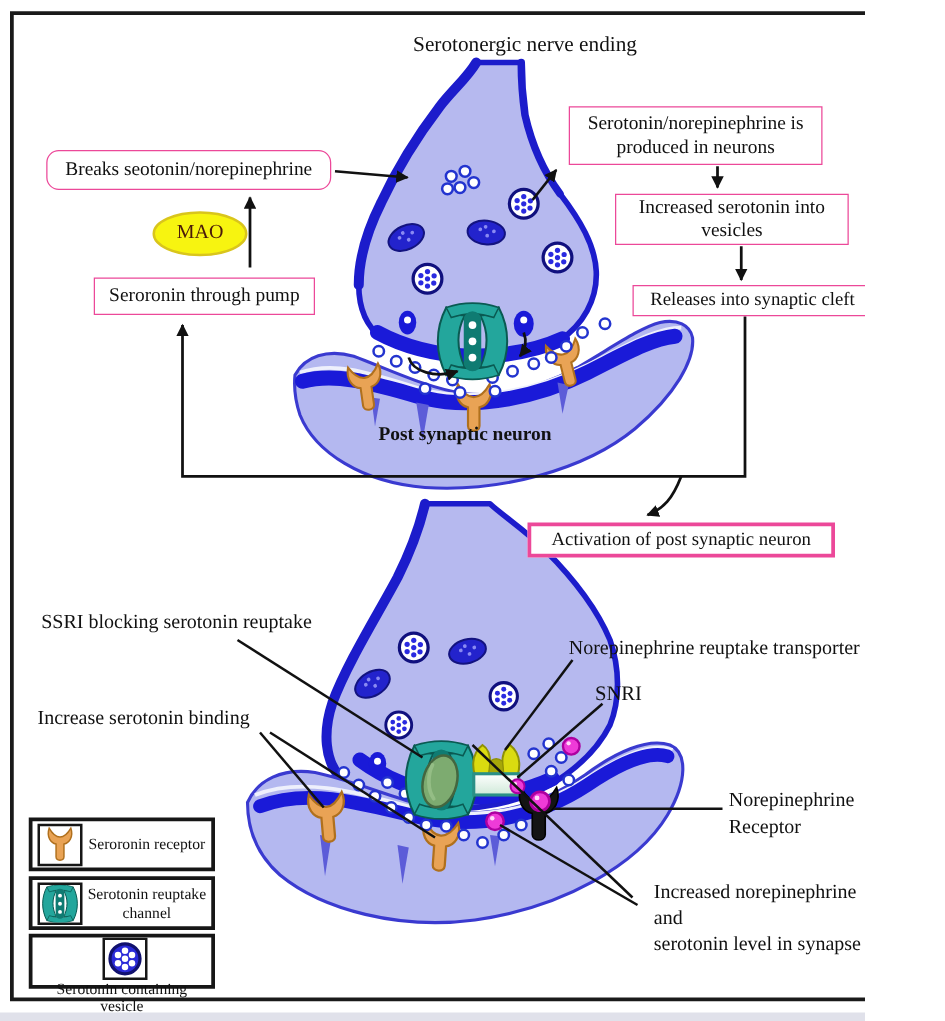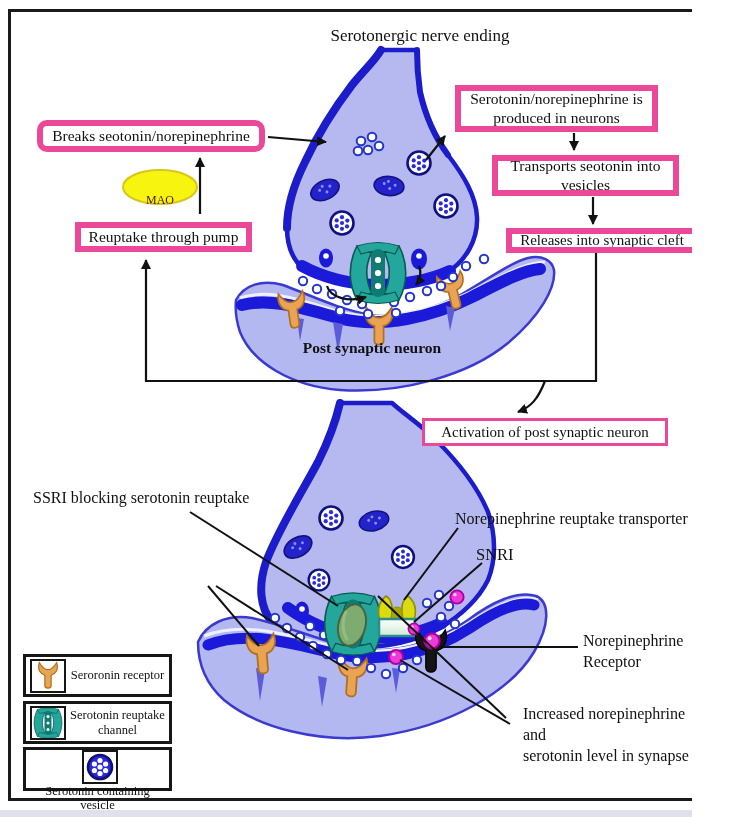--- a/index.html
+++ b/index.html
@@ -3,27 +3,27 @@
 <meta charset="utf-8">
 <style>
   html,body{margin:0;padding:0;background:#fff;}
   .stage{position:relative;width:692px;height:817px;background:#ffffff;overflow:hidden;
          font-family:"Liberation Serif","DejaVu Serif",serif;color:#111;}
   .frame{position:absolute;left:8px;top:9px;width:738px;height:792px;
          border:3px solid #1a1a1a;box-sizing:border-box;background:#fff;}
   .gray-strip{position:absolute;left:0;top:810px;width:756px;height:7px;background:#e0e1ea;}
   svg.art{position:absolute;left:0;top:0;}
   .txt{position:absolute;color:#111;}
-  .fbox{position:absolute;background:#fff;border:6px solid #ec4899;box-sizing:border-box;
+  .fbox{position:absolute;background:#fff;border:1px solid #ec4899;box-sizing:border-box;
         display:flex;align-items:center;justify-content:center;text-align:center;
         font-size:15.5px;line-height:1.22;padding:0 2px;}
   .title{font-size:17px;text-align:center;}
   .lbl{font-size:16px;white-space:pre-line;line-height:1.32;}
   .bold{font-weight:bold;}
-  .mao-text{font-size:12px;color:#4a1a0a;text-align:center;margin-top:16px;}
+  .mao-text{font-size:16px;color:#4a1a0a;text-align:center;}
   .legend-box{position:absolute;background:#fff;border:3px solid #161616;box-sizing:border-box;
               display:flex;align-items:center;}
   .legend-icon{width:36px;height:34px;border:2px solid #161616;box-sizing:border-box;
                margin-left:4px;flex:0 0 auto;display:flex;align-items:center;justify-content:center;background:#fff;}
   .legend-label{flex:1;text-align:center;font-size:12.5px;line-height:1.15;padding:0 2px;}
 </style>
 </head>
 <body>
 
 <div class="stage">
@@ -226,29 +226,30 @@
       <path d="M443,647 L578,647"></path>
       <path d="M506,718 L378,596"></path>
       <path d="M510,724 L400,660"></path>
     </g>
   </svg>
 
   <div class="txt title" style="left:295px;top:26px;width:250px;">Serotonergic nerve ending</div>
 
   <div class="fbox" style="left:37px;top:120px;width:228px;height:32px;border-radius:10px;">Breaks seotonin/norepinephrine</div>
   <div class="txt mao-text" style="left:124px;top:177px;width:72px;">MAO</div>
-  <div class="fbox" style="left:75px;top:222px;width:177px;height:30px;">Reuptake through pump</div>
+  <div class="fbox" style="left:75px;top:222px;width:177px;height:30px;">Seroronin through pump</div>
   <div class="fbox" style="left:455px;top:85px;width:203px;height:47px;">Serotonin/norepinephrine is produced in neurons</div>
-  <div class="fbox" style="left:492px;top:155px;width:187px;height:41px;">Transports seotonin into vesicles</div>
+  <div class="fbox" style="left:492px;top:155px;width:187px;height:41px;">Increased serotonin into vesicles</div>
   <div class="fbox" style="left:506px;top:228px;width:192px;height:25px;font-size:15px;white-space:nowrap;overflow:hidden;">Releases into synaptic cleft</div>
   <div class="fbox" style="left:422px;top:418px;width:246px;height:28px;font-size:15px;border-width:3px;">Activation of post synaptic neuron</div>
 
   <div class="txt bold" style="left:288px;top:339px;width:168px;font-size:15.5px;text-align:center;">Post synaptic neuron</div>
 
   <div class="txt lbl" style="left:33px;top:487px;">SSRI blocking serotonin reuptake</div>
+  <div class="txt lbl" style="left:30px;top:564px;">Increase serotonin binding</div>
   <div class="txt lbl" style="left:455px;top:508px;white-space:nowrap;">Norepinephrine reuptake transporter</div>
   <div class="txt lbl" style="left:476px;top:544px;font-size:16.5px;">SNRI</div>
   <div class="txt lbl" style="left:583px;top:630px;">Norepinephrine
 Receptor</div>
   <div class="txt lbl" style="left:500px;top:703px;margin-left:23px;">Increased norepinephrine and
 serotonin level in synapse</div>
 
   <div class="legend-box" style="left:23px;top:654px;width:149px;height:43px;">
     <div class="legend-icon">
       <svg width="30" height="30" viewBox="-15 -19 30 38">

